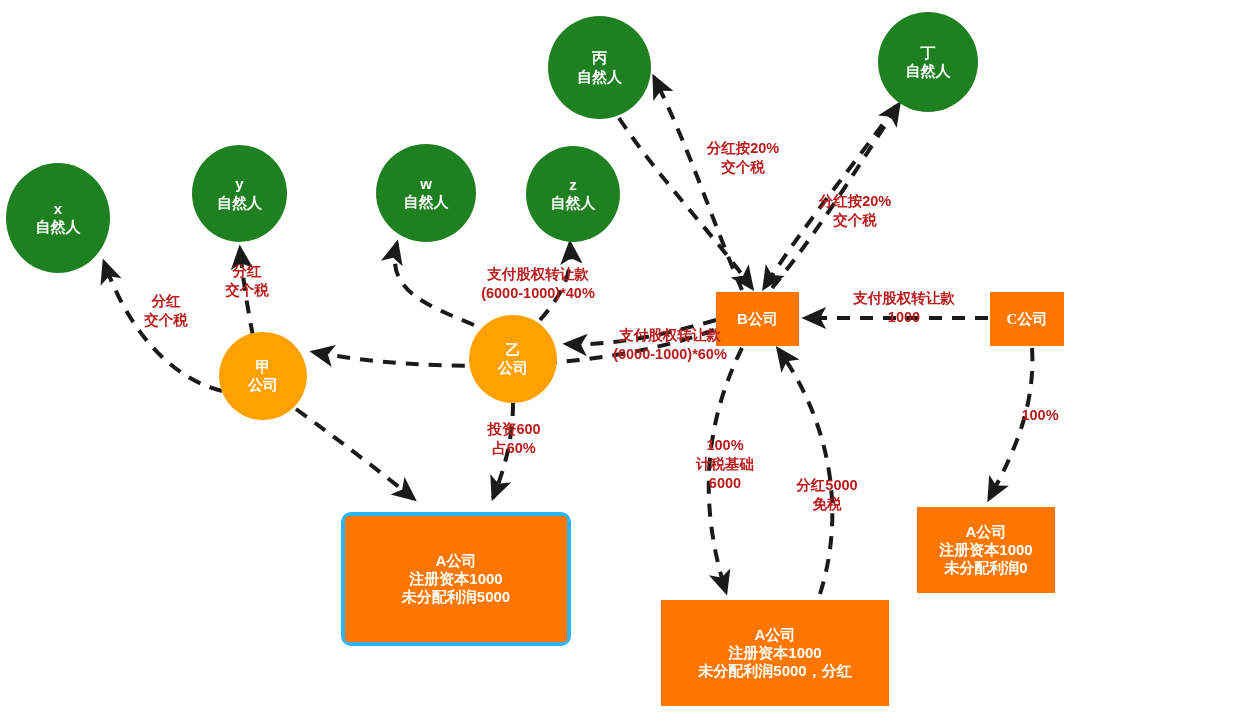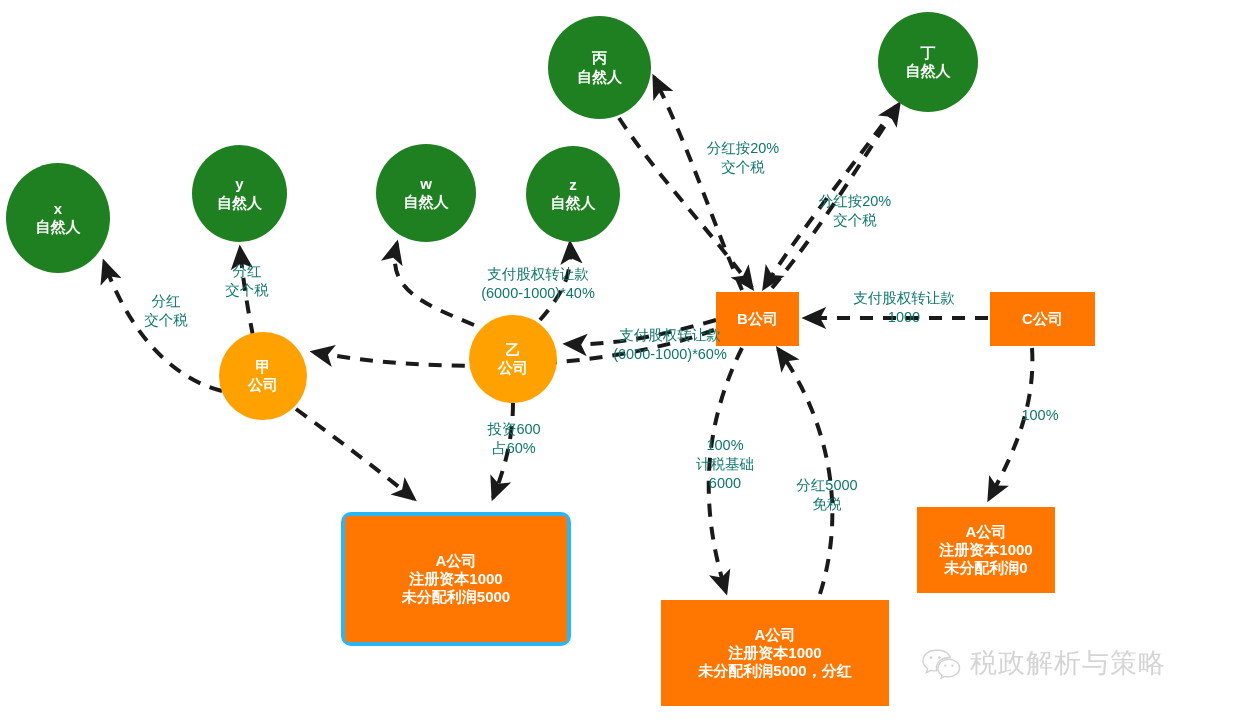--- a/index.html
+++ b/index.html
@@ -13,22 +13,22 @@
         box-sizing:border-box;}
   .circle{border-radius:50%;}
   .person{background:#1F8021;font-size:15px;}
   .corp-circle{background:#FFA100;font-size:15px;}
   .box{background:#FF7700;font-size:15px;}
   .box.hl{border:4px solid #29B6F6;border-radius:10px;background:#FF7700;
           box-shadow:inset 0 0 0 3px #fff;}
   .box.hl .boxinner{background:#FF7700;width:100%;height:100%;display:flex;
           align-items:center;justify-content:center;border-radius:4px;}
 
-  .edge-label{position:absolute;color:#0f766e;font-size:14.5px;line-height:1.32;
-        text-align:center;font-weight:normal;white-space:pre;
+  .edge-label{position:absolute;color:#b91c1c;font-size:14.5px;line-height:1.32;
+        text-align:center;font-weight:bold;white-space:pre;
         font-family:"Liberation Sans","DejaVu Sans",sans-serif;}
 
   .wm{position:absolute;display:flex;align-items:center;gap:8px;
       color:#cfcfcf;opacity:.95;}
   .wm .wmtext{font-size:27px;letter-spacing:1px;color:#d2d2d2;
       font-family:"Liberation Serif","DejaVu Serif",serif;}
 </style>
 </head>
 <body>
 
@@ -129,21 +129,21 @@
     <span>
       <span>乙</span><br>
       <span>公司</span>
     </span>
   </div>
 
   <div class="node box" style="left:716px;top:292px;width:83px;height:54px;align-items:center;">
     <span>B公司</span>
   </div>
 
-  <div class="node box" style="left:990px;top:292px;width:105px;height:54px;">
+  <div class="node box" style="left:990px;top:292px;width:74px;height:54px;font-family:Liberation Serif, serif;">
     <span>C公司</span>
   </div>
 
   <div class="node box hl" style="left:341px;top:512px;width:230px;height:134px;">
     <div class="boxinner">
       <span>
         <span>A公司</span><br>
         <span>注册资本1000</span><br>
         <span>未分配利润5000</span>
       </span>
@@ -193,27 +193,14 @@
 
   <div class="edge-label" style="left:675px;top:436px;width:100px;">100%
 计税基础
 6000</div>
 
   <div class="edge-label" style="left:783px;top:476px;width:88px;">分红5000
 免税</div>
 
   <div class="edge-label" style="left:1010px;top:406px;width:60px;">100%</div>
 
-  <div class="wm" style="left:920px;top:645px;">
-    <span style="display:inline-block;width:42px;height:32px;">
-      <svg width="42" height="32" viewBox="0 0 42 32" xmlns="http://www.w3.org/2000/svg">
-        <path d="M15.5 3.2C8.6 3.2 3 7.9 3 13.6c0 3.2 1.8 6.1 4.6 8L6.4 25.6l4.5-2.3c1.4.4 2.9.6 4.6.6.4 0 .9 0 1.3-.1-.3-.9-.4-1.8-.4-2.8 0-5.8 5.6-10.5 12.6-10.5.5 0 1 0 1.4.1-1-4.3-5.9-7.4-11.7-7.4z" fill="none" stroke="#d0d0d0" stroke-width="1.4"></path>
-        <circle cx="11" cy="10.5" r="1.35" fill="#d0d0d0"></circle>
-        <circle cx="19.5" cy="10.5" r="1.35" fill="#d0d0d0"></circle>
-        <path d="M28.8 12.2c-6 0-10.9 4-10.9 9 0 2.8 1.6 5.3 4.1 7l-1 3.1 3.8-1.9c1.2.3 2.6.5 3.9.5 6 0 10.9-4 10.9-9s-4.9-8.7-10.8-8.7z" fill="none" stroke="#d0d0d0" stroke-width="1.4"></path>
-        <circle cx="25.3" cy="18.7" r="1.15" fill="#d0d0d0"></circle>
-        <circle cx="32.4" cy="18.7" r="1.15" fill="#d0d0d0"></circle>
-      </svg>
-    </span>
-    <span class="wmtext">税政解析与策略</span>
-  </div>
 
 </div>
 
 </body></html>

